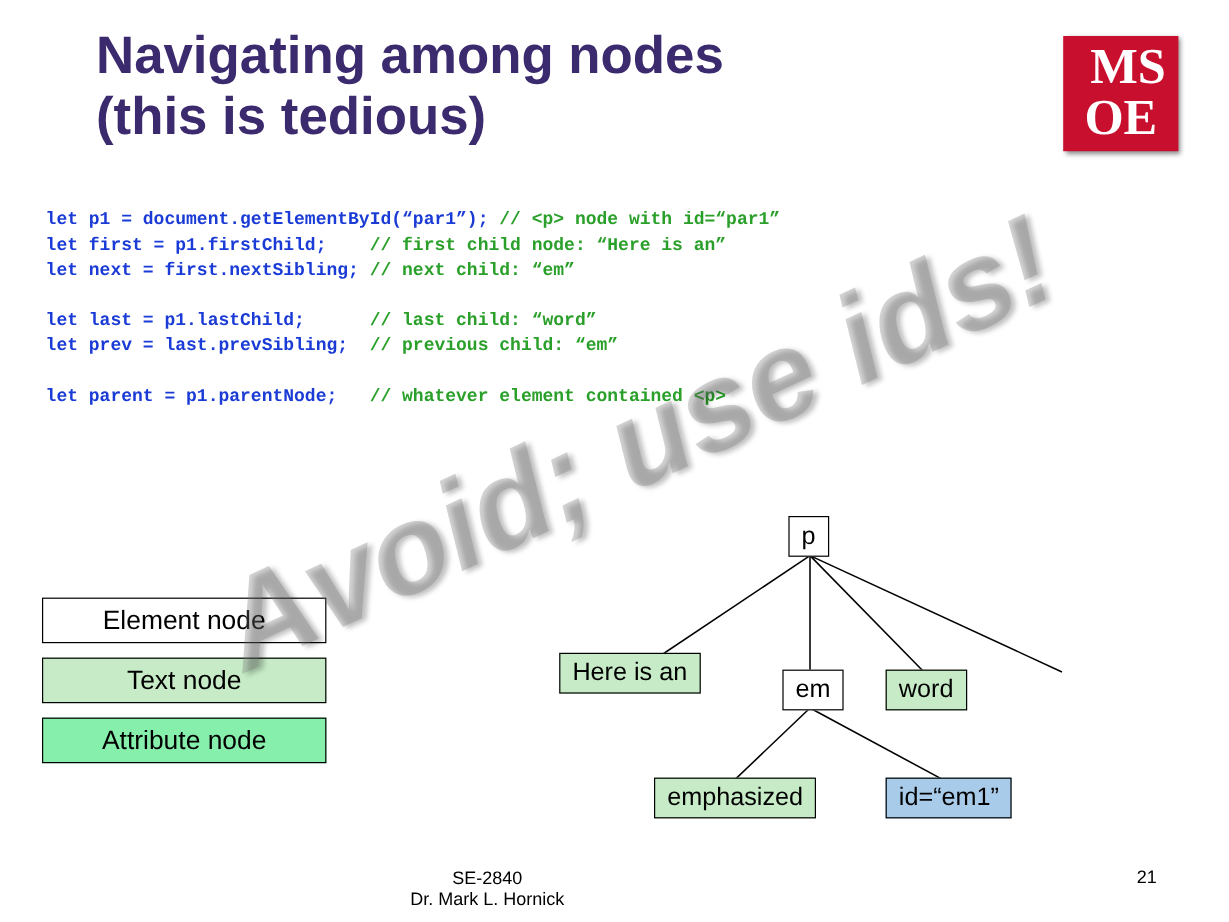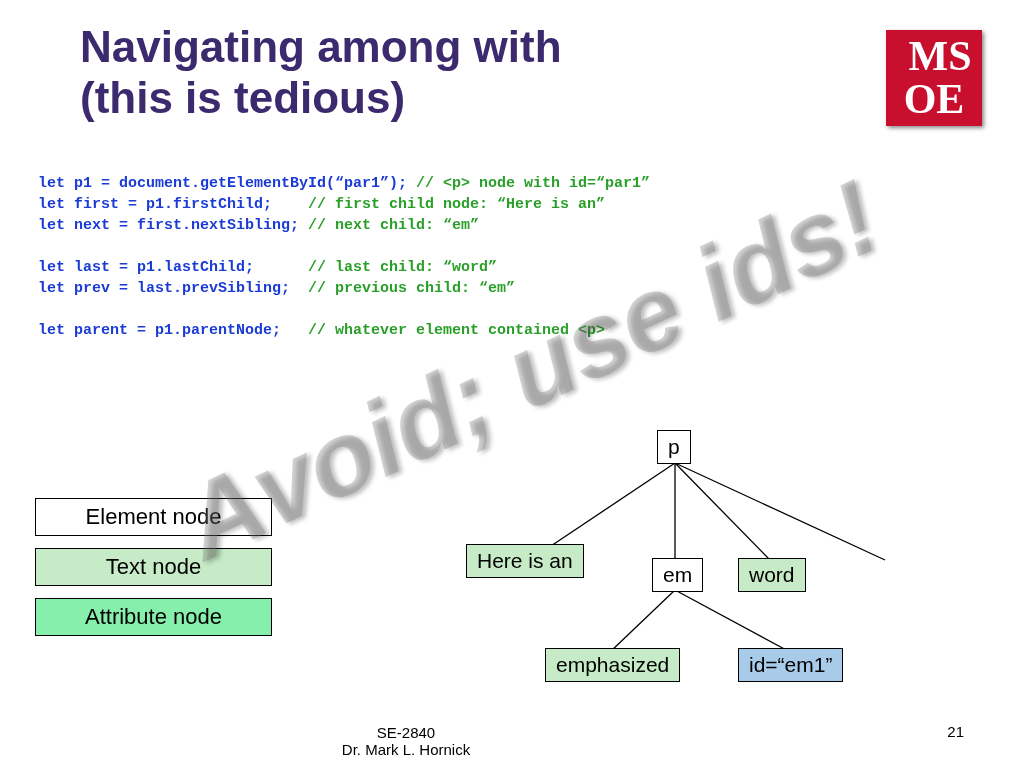--- a/index.html
+++ b/index.html
@@ -108,21 +108,21 @@
   .pagenum {
     position: absolute;
     right: 60px; bottom: 28px;
     font-size: 15px;
   }
 </style>
 </head>
 <body>
 
 <div class="title">
-  <span>Navigating among with</span><br>
+  <span>Navigating among nodes</span><br>
   <span>(this is tedious)</span>
 </div>
 
 <div class="logo">
   <div class="ms">MS</div>
   <div class="oe">OE</div>
 </div>
 
 <div class="code"><span class="kw">let p1 = document.getElementById(“par1”); </span><span class="cm">// &lt;p&gt; node with id=“par1”</span>
 <span class="kw">let first = p1.firstChild;    </span><span class="cm">// first child node: “Here is an”</span>

